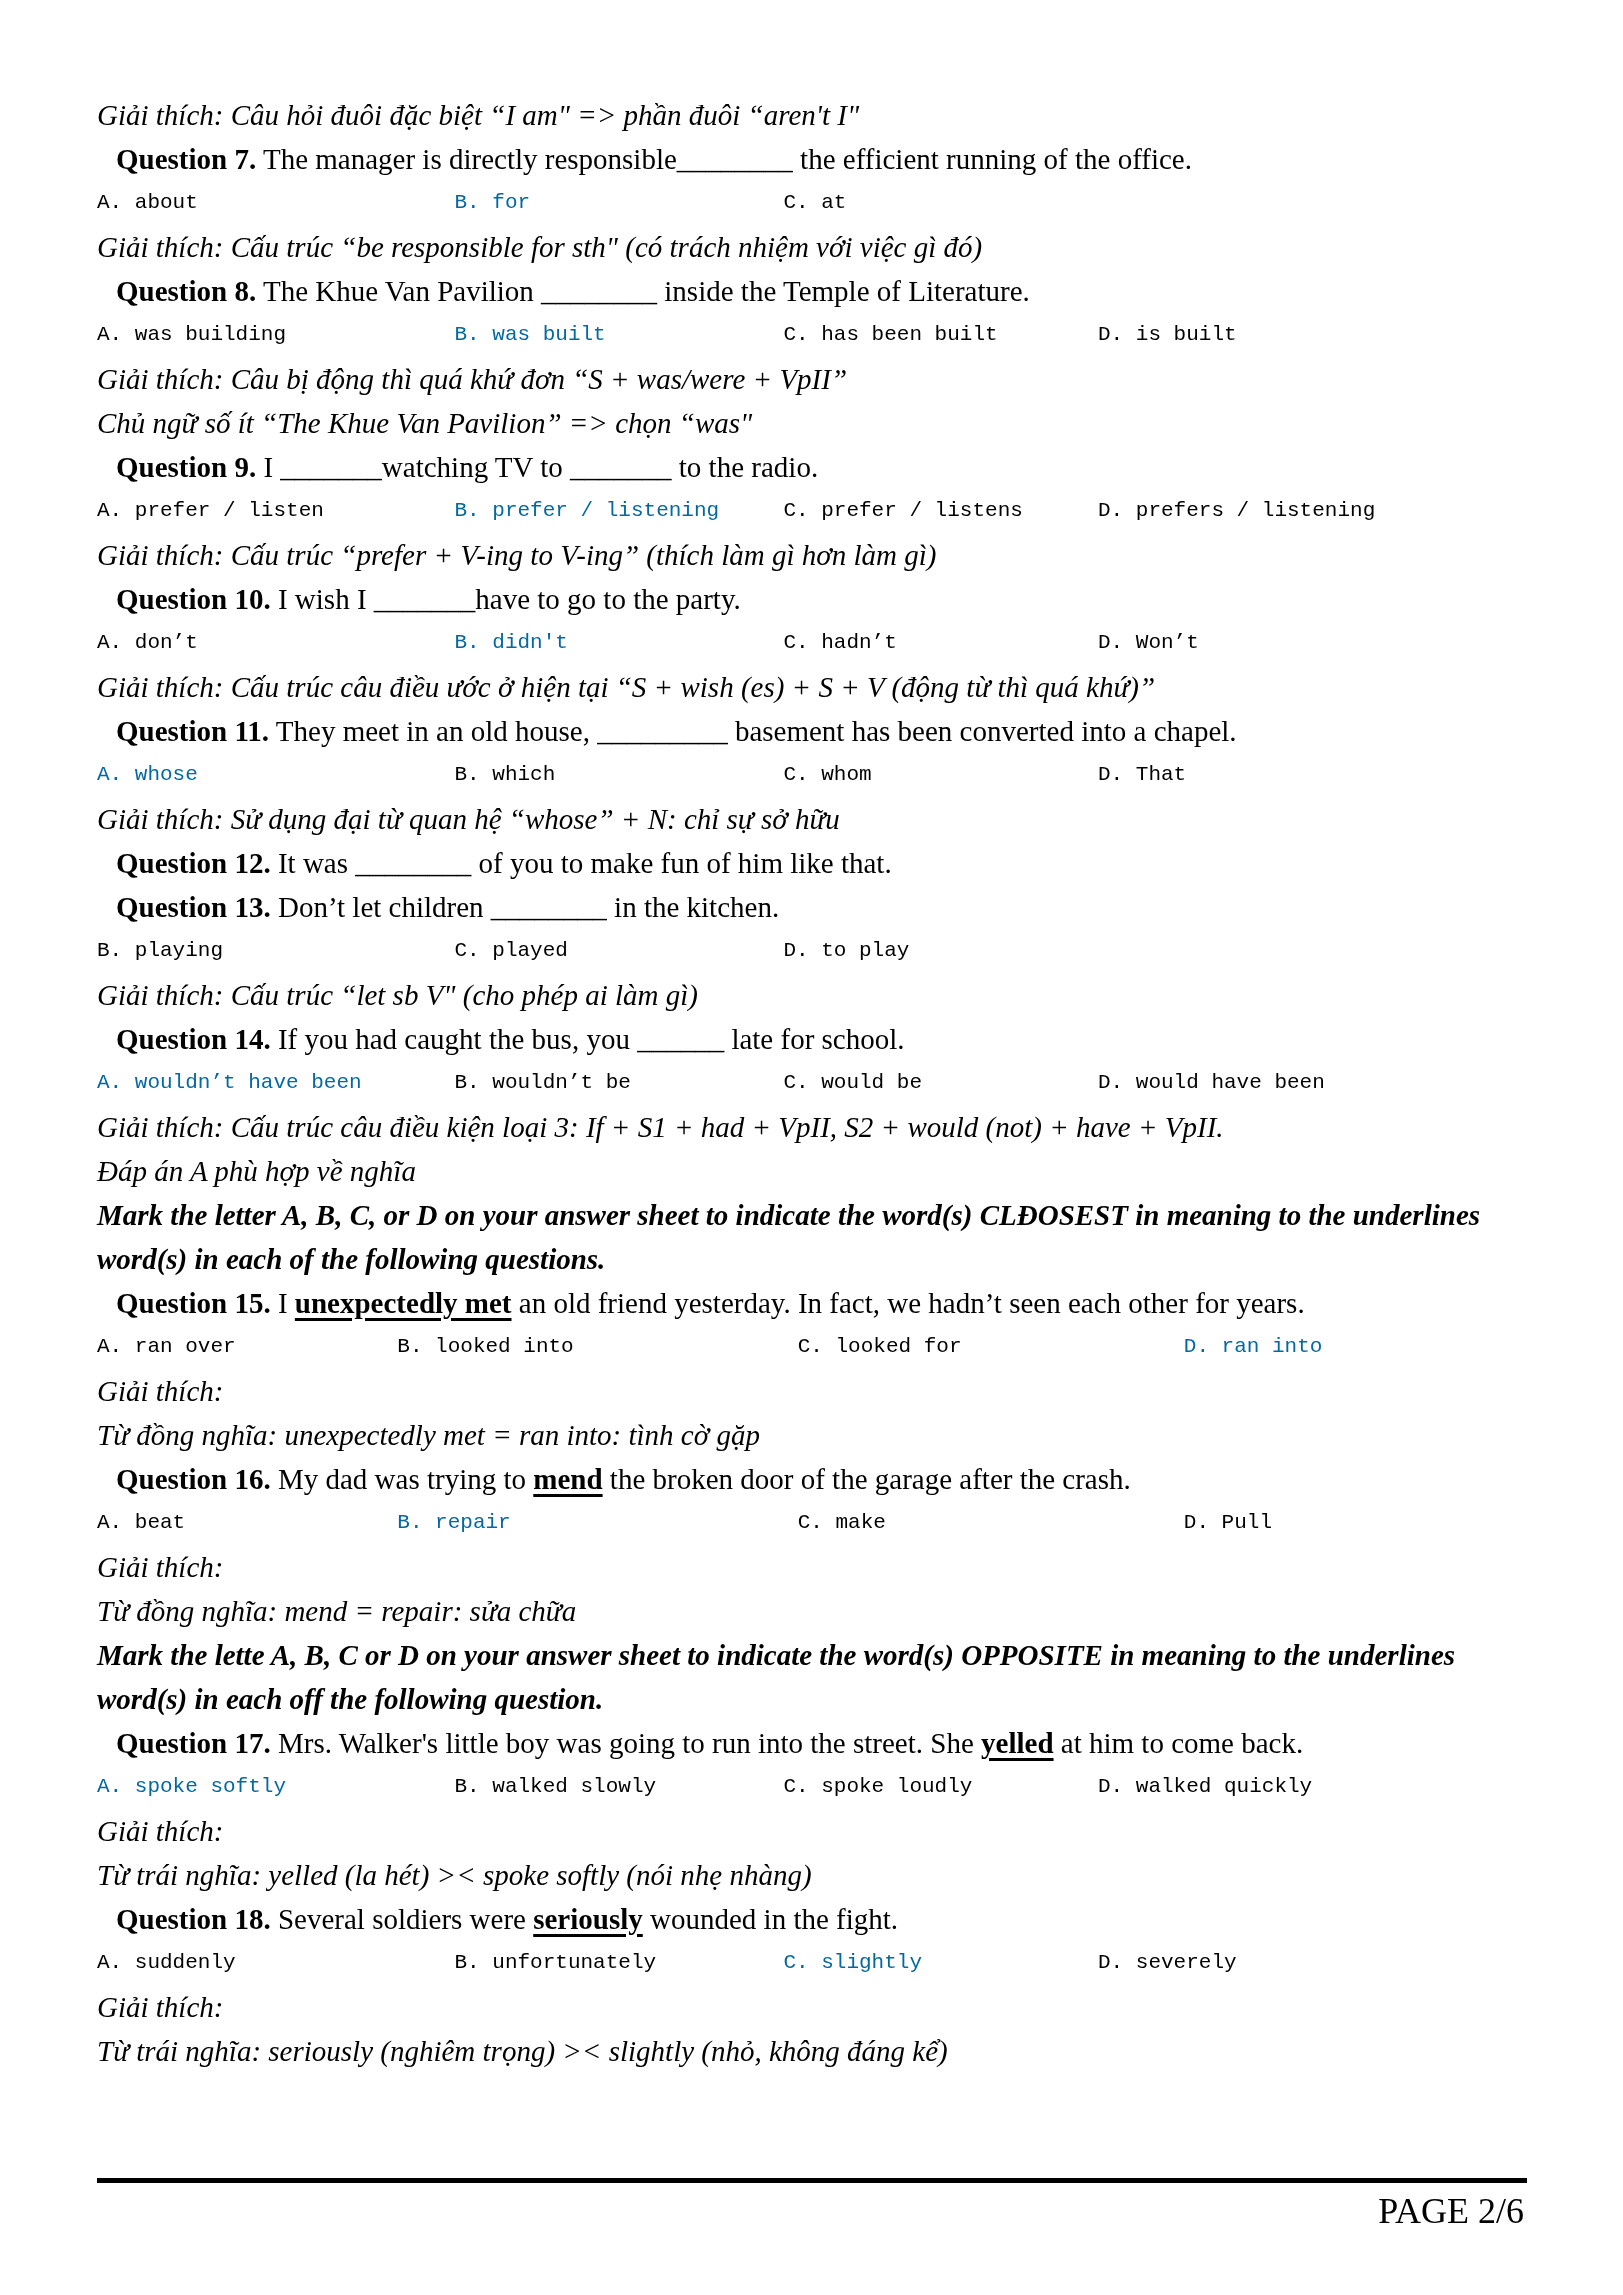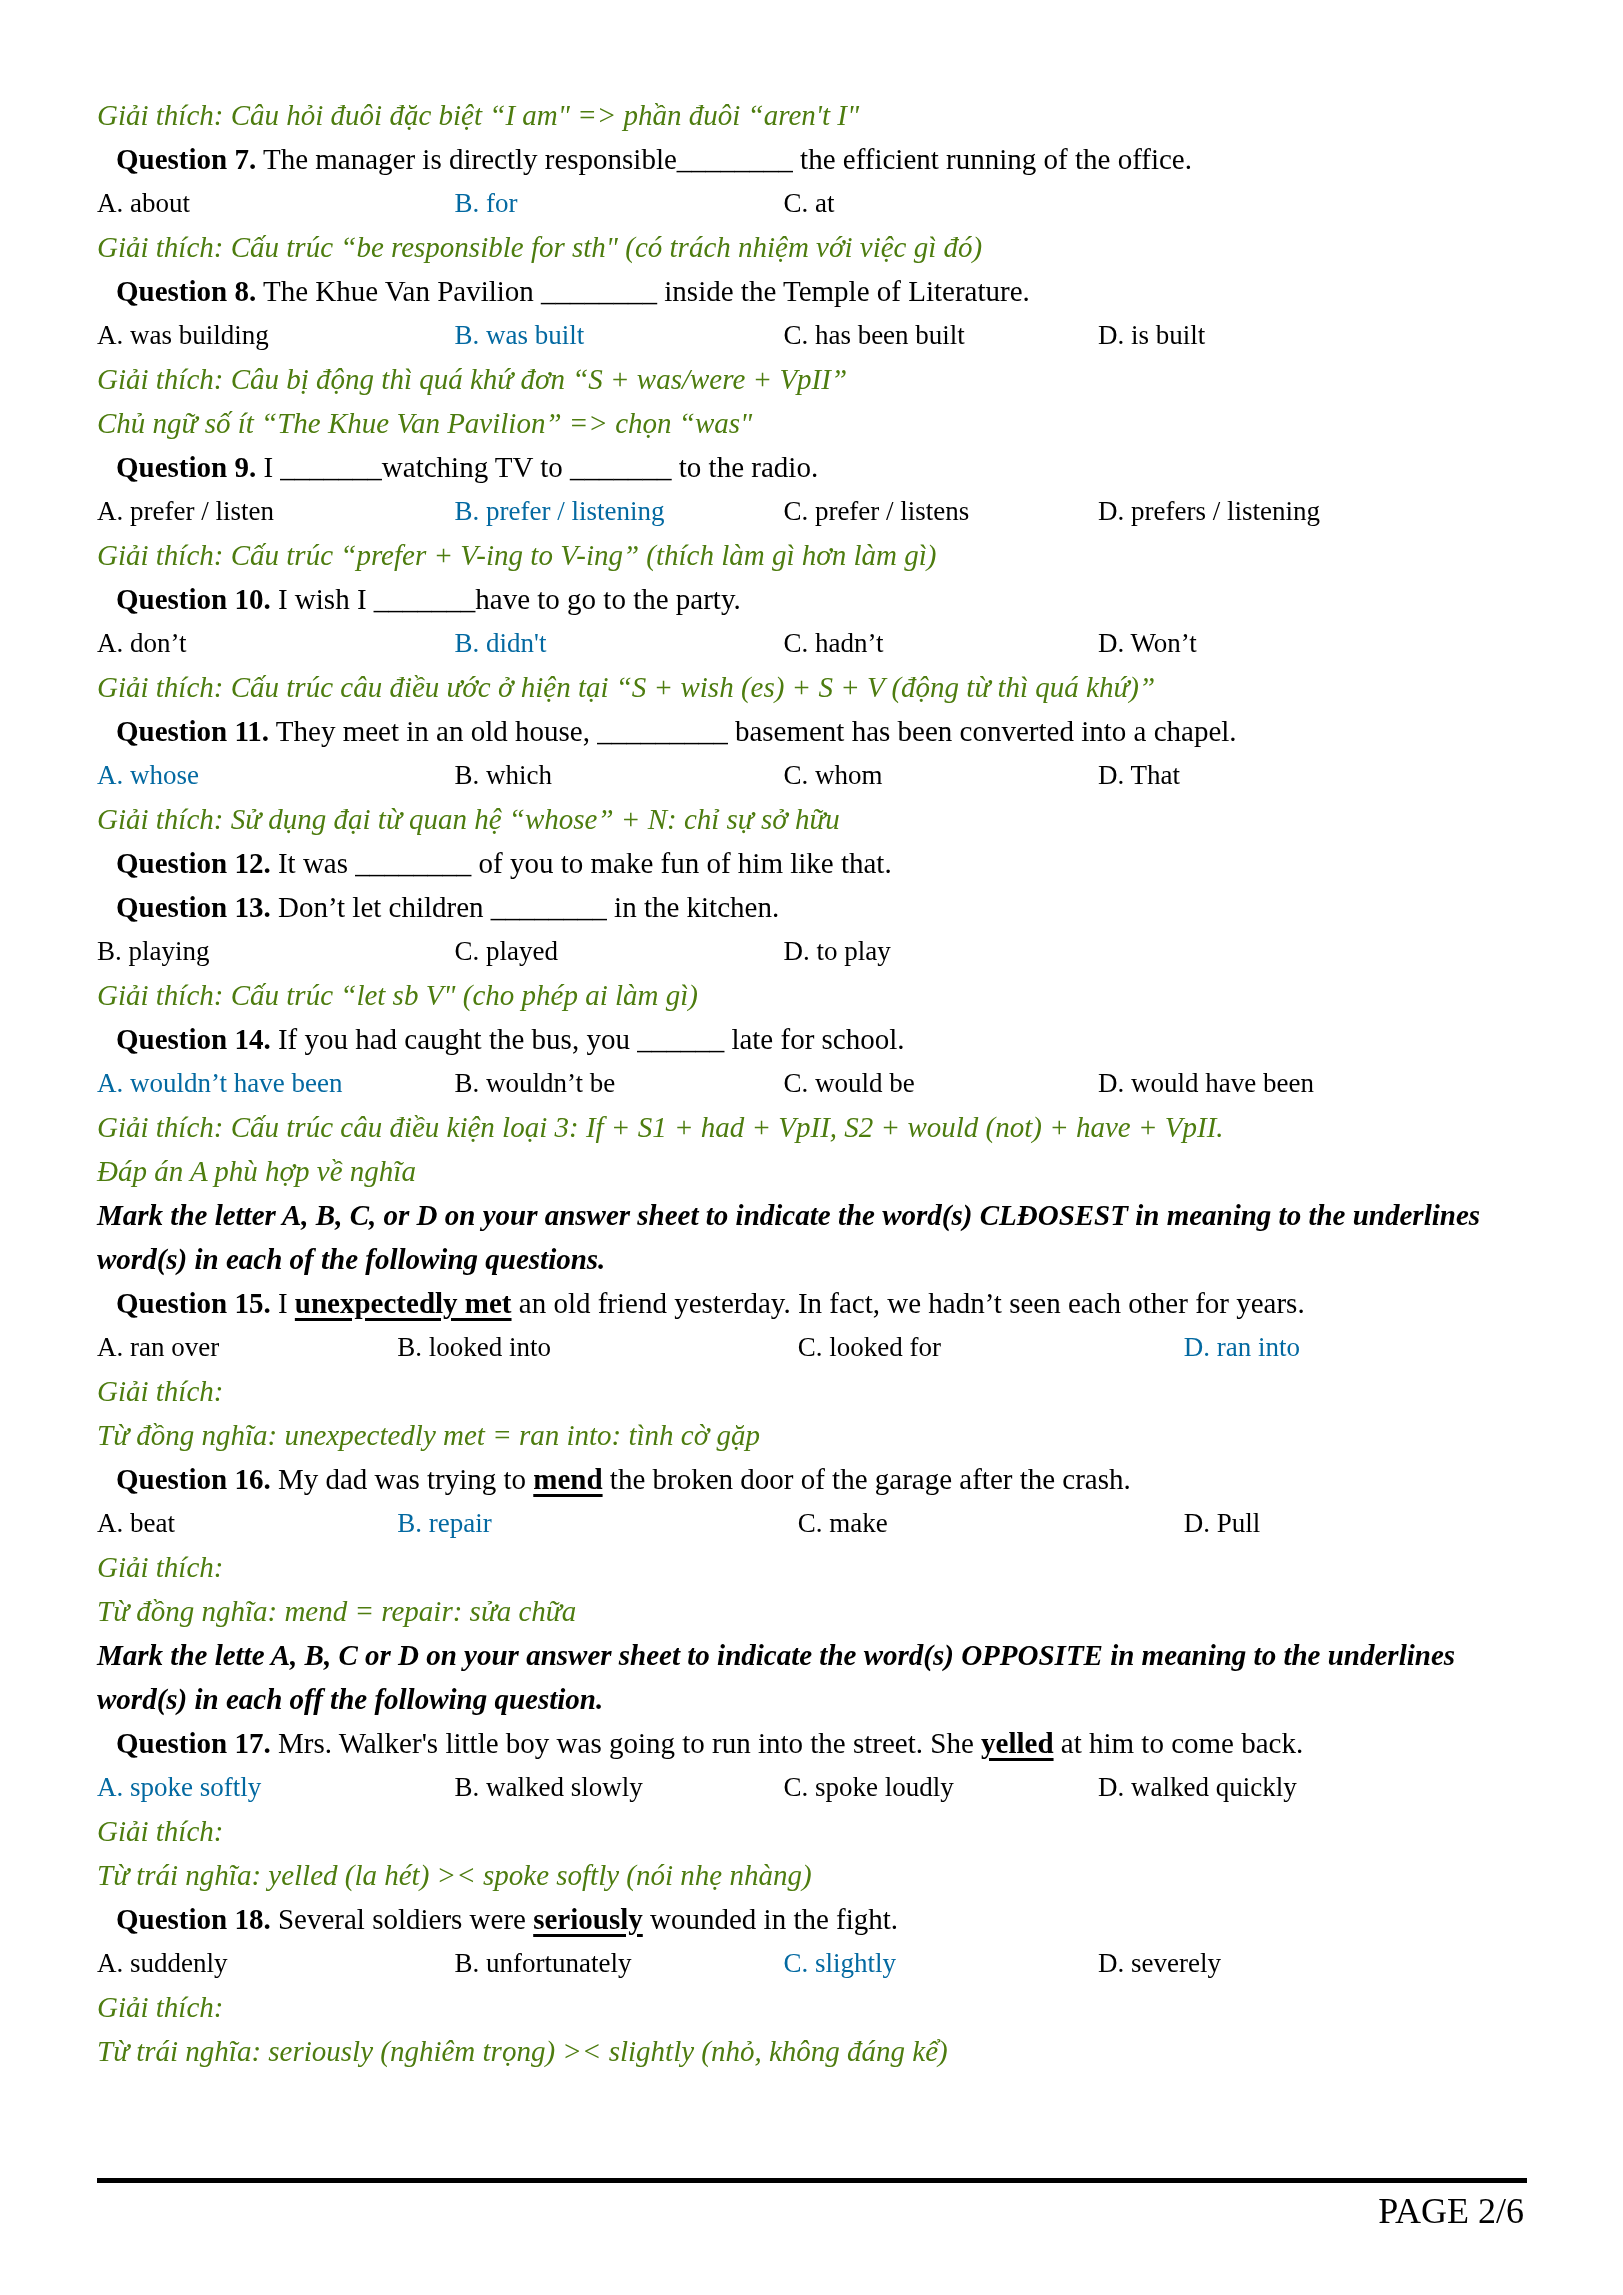--- a/index.html
+++ b/index.html
@@ -18,35 +18,35 @@
     font-size:29px;
     line-height:44px;
     white-space:nowrap;
   }
   .line.section{
     white-space:normal;
     font-weight:bold;
     font-style:italic;
   }
   .line.explanation{
-    color:#4d7c0f;
+    color:#000000;
     font-style:italic;
   }
   .question .qnum{font-weight:bold;margin-left:19px;}
   .kw{
     font-weight:bold;
     text-decoration:underline;
     text-decoration-thickness:2.6px;
     text-underline-offset:4.6px;
   }
   .opt-row{display:grid;}
   .opt-row.std{grid-template-columns:25% 23% 22% 30%;}
   .opt-row.wide{grid-template-columns:21% 28% 27% 24%;}
   .opt{
-    font-size:27px;line-height:44px;white-space:nowrap;
+    font-size:21px;line-height:44px;white-space:nowrap;font-family:Liberation Mono, monospace;
   }
   .opt.correct{color:#0369a1;}
   .footer-rule{
     position:absolute;left:97px;width:1430px;top:2178px;height:5.2px;
     background:#000;
   }
   .footer-label{
     position:absolute;top:2193px;right:99px;
     font-size:36px;line-height:37px;
   }

